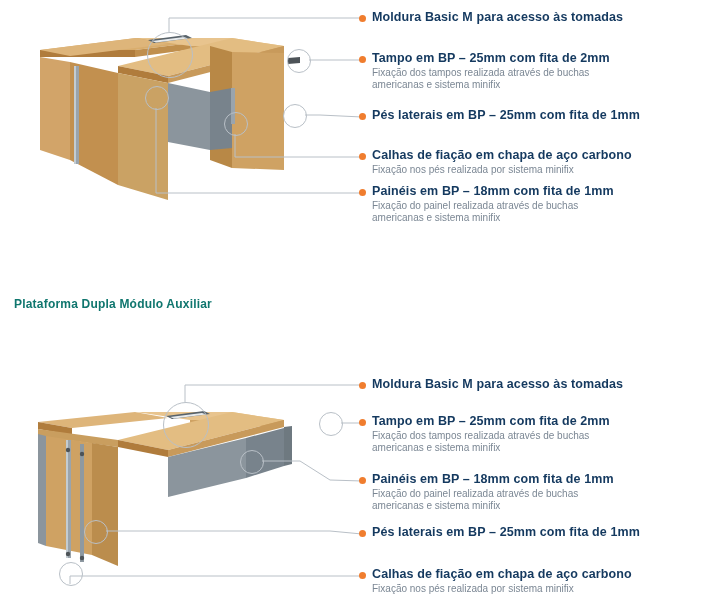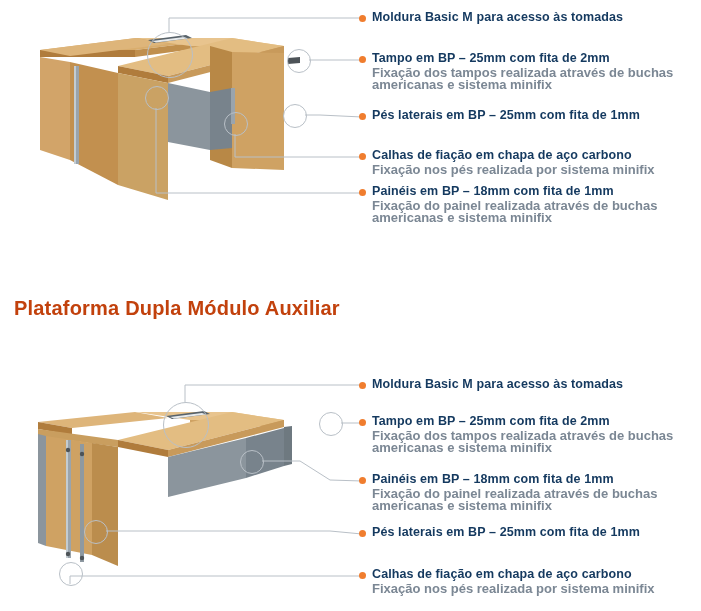--- a/index.html
+++ b/index.html
@@ -24,43 +24,43 @@
     left: 0;
     width: 701px;
   }
   #panel-top { top: 0; height: 270px; }
   #panel-bottom { top: 340px; height: 271px; }
 
   .section-title {
     position: absolute;
     left: 14px;
     top: 297px;
-    font-size: 20px;
-    color: #c2410c;
+    font-size: 12px;
+    color: #0f766e;
     font-weight: bold;
     letter-spacing: 0.2px;
   }
 
   
   .callout {
     position: absolute;
     white-space: nowrap;
   }
   .callout .c-title {
     font-size: 12.5px;
     color: #14395f;
     font-weight: bold;
     line-height: 15px;
     letter-spacing: 0.1px;
   }
   .callout .c-sub {
-    font-size: 13px;
+    font-size: 10px;
     color: #7b8794;
     line-height: 11.5px;
-    font-weight: bold;
+    font-weight: normal;
     margin-top: 1px;
   }
 
   
   .dot {
     position: absolute;
     width: 7px;
     height: 7px;
     border-radius: 50%;
     background: #f07d2e;

